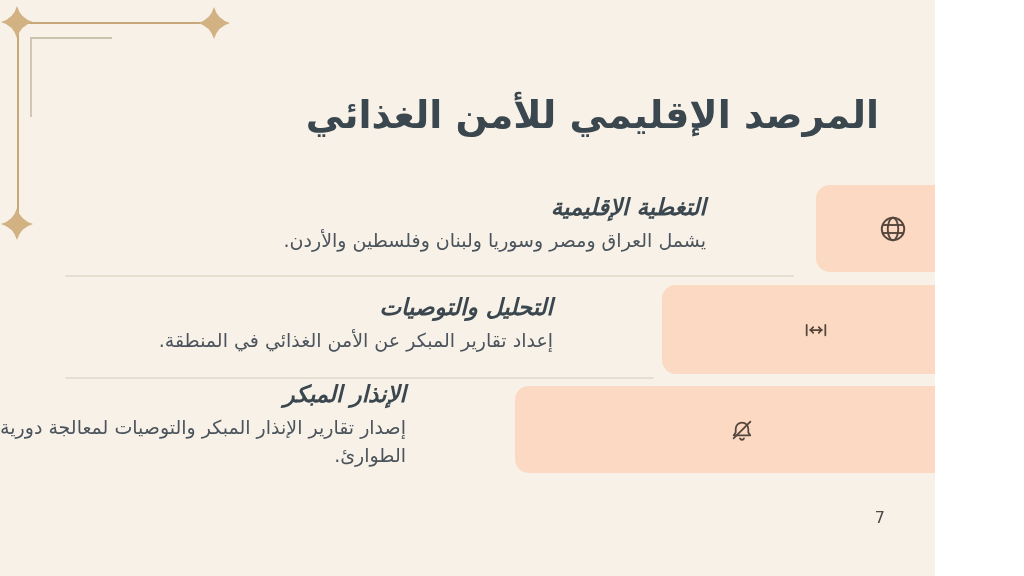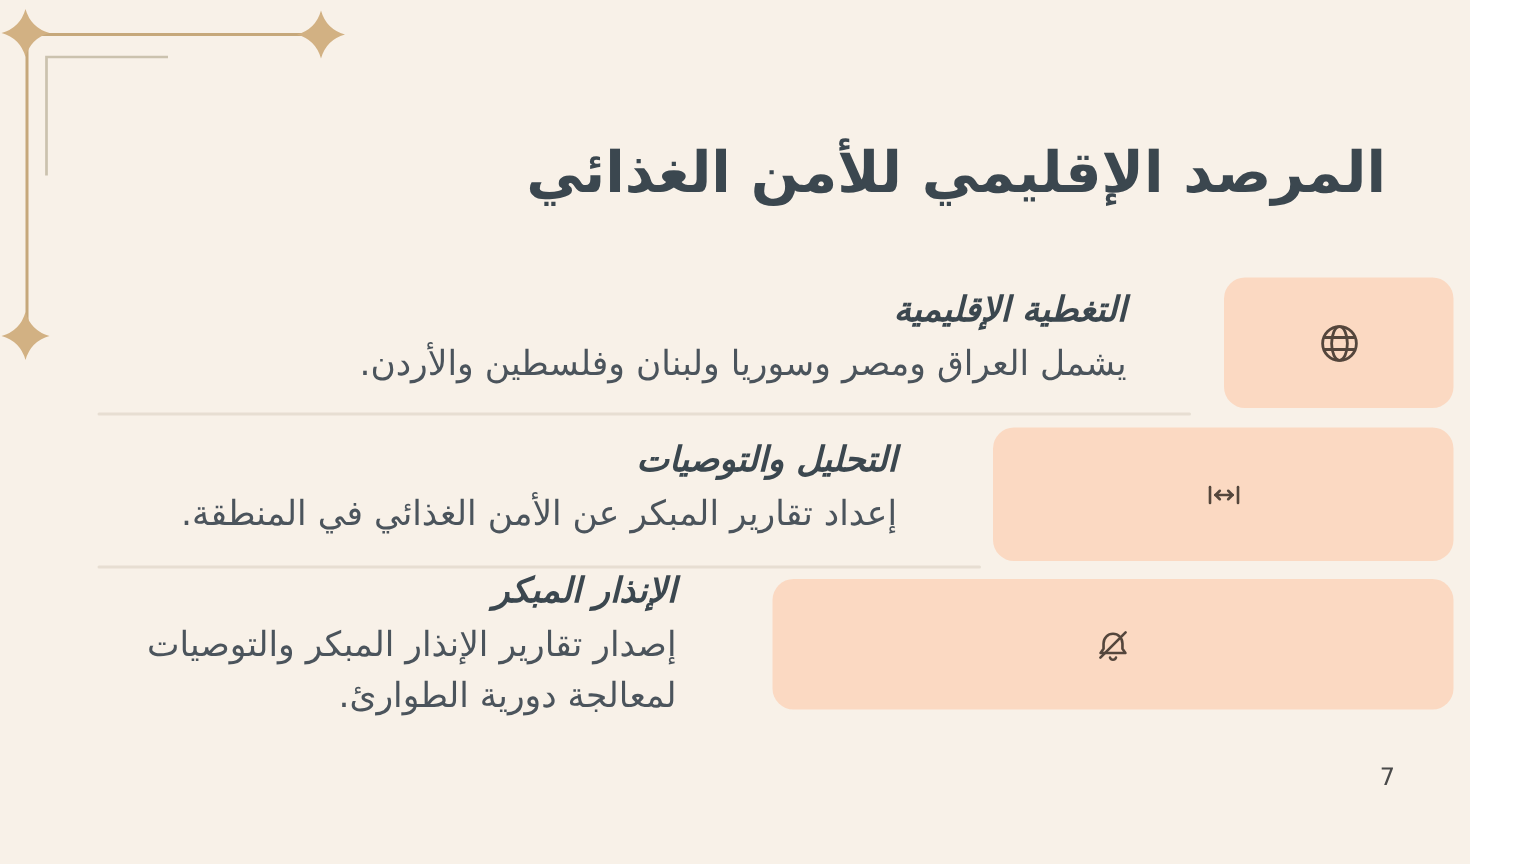--- a/index.html
+++ b/index.html
@@ -3,22 +3,23 @@
 <meta charset="utf-8">
 <style>
   :root{
     --background:#f8f1e8; --card:#fbd9c2; --heading:#3b474f; --body:#4b545c;
     --divider:#e7ded2; --gold-line:#c6a87b; --gold-star:#d2b183;
     --inner-line:#cbc2ae; --icon:#54463c; --page:#4a4a4a;
   }
   html,body{margin:0;padding:0;}
   body{font-family:"DejaVu Sans",sans-serif;background:#fff;}
   .stage{
-    position:relative;width:980px;height:576px;overflow:hidden;
+    position:relative;width:908px;height:576px;overflow:hidden;
     background:var(--background);
+    padding-left:27px;
   }
   .ornament{position:absolute;left:0;top:0;}
   .title{
     position:absolute;top:90px;right:56px;margin:0;
     font-size:38px;font-weight:700;color:var(--heading);line-height:1.35;
     text-align:right;
   }
   .card{
     position:absolute;background:var(--card);border-radius:14px;
     display:flex;align-items:center;justify-content:center;
@@ -28,21 +29,21 @@
   .card3{left:515px;top:386px;width:454px;height:87px;}
   .txt{position:absolute;text-align:right;}
   .txt1{top:193px;right:229px;width:600px;}
   .txt2{top:293px;right:382px;width:560px;}
   .txt3{top:380px;right:529px;width:432px;}
   .feature-title{
     font-size:23px;font-weight:700;color:var(--heading);
     line-height:1.3;margin:0 0 3px 0;font-style:italic;
   }
   .feature-desc{
-    font-size:23px;font-weight:400;color:var(--body);line-height:1.5;margin:0;
+    font-size:19px;font-weight:400;color:var(--body);line-height:1.5;margin:0;
   }
   .separator{
     position:absolute;height:2px;background:var(--divider);border-radius:1px;
   }
   .sep1{left:65px;top:275px;width:729px;}
   .sep2{left:65px;top:377px;width:589px;}
   .page-number{
     position:absolute;top:508px;right:50px;font-size:16px;color:var(--page);
   }
   .icon-svg{display:block;}

